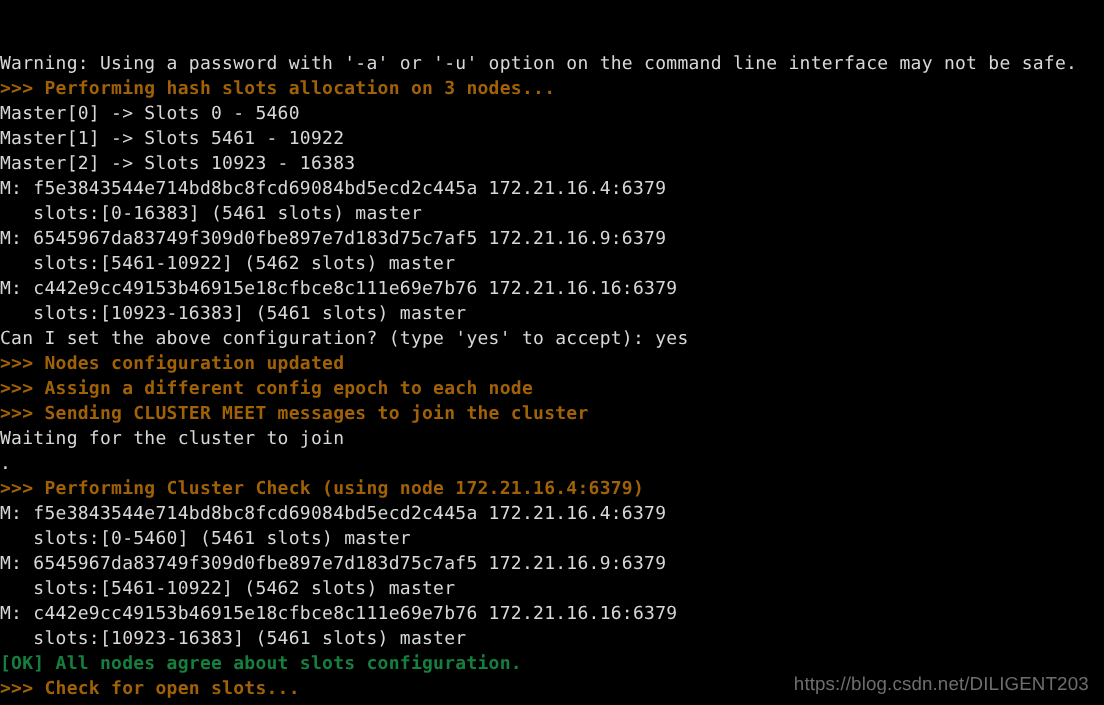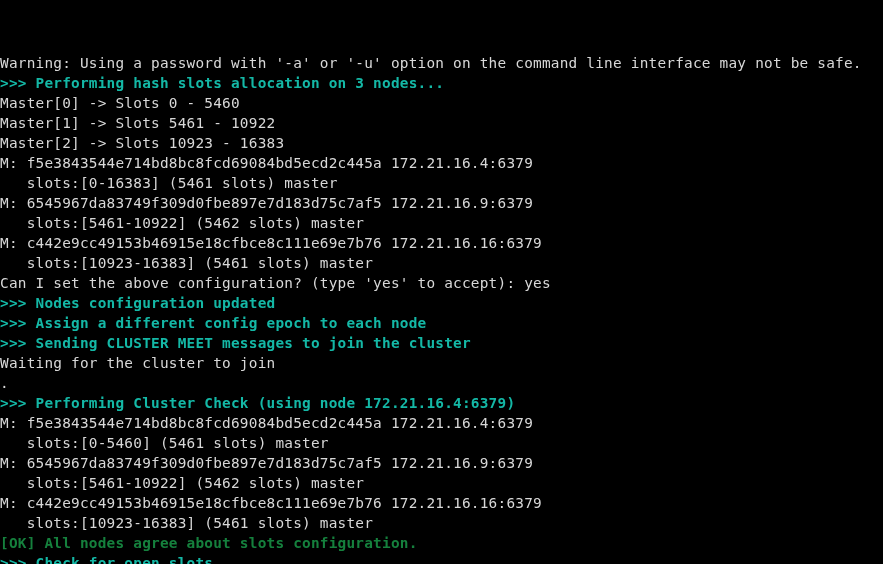--- a/index.html
+++ b/index.html
@@ -8,43 +8,44 @@
     background:#000000;
     overflow:hidden;
   }
   #terminal {
     position:relative;
     width:883px; height:564px;
     background:#000000;
     font-family:"DejaVu Sans Mono","Liberation Mono",monospace;
     font-size:14.4px;
     line-height:20px;
-    padding-top:13px;
+    padding-top:1px;
     white-space:pre;
     text-decoration:underline;
   }
   .line {
     height:20px;
     line-height:20px;
     white-space:pre;
     letter-spacing:0.22px;
   }
   .normal { color:#d8d8d8; font-weight:400; }
-  .bold   { color:#14b8a6; font-weight:700; }
+  .bold   { color:#a16207; font-weight:700; }
   .green  { color:#15803d; font-weight:700; }
   #watermark {
     position:absolute;
     right:12px;
     bottom:6px;
     font-family:"Liberation Sans","DejaVu Sans",sans-serif;
     font-size:15px;
     line-height:20px;
     color:#6e6e6e;
     letter-spacing:0.1px;
     white-space:pre;
   }
 </style>
 </head>
 <body>
 
 <div id="terminal">
   <div id="terminal-output"><div class="line normal">Warning: Using a password with '-a' or '-u' option on the command line interface may not be safe.</div><div class="line bold">&gt;&gt;&gt; Performing hash slots allocation on 3 nodes...</div><div class="line normal">Master[0] -&gt; Slots 0 - 5460</div><div class="line normal">Master[1] -&gt; Slots 5461 - 10922</div><div class="line normal">Master[2] -&gt; Slots 10923 - 16383</div><div class="line normal">M: f5e3843544e714bd8bc8fcd69084bd5ecd2c445a 172.21.16.4:6379</div><div class="line normal">   slots:[0-16383] (5461 slots) master</div><div class="line normal">M: 6545967da83749f309d0fbe897e7d183d75c7af5 172.21.16.9:6379</div><div class="line normal">   slots:[5461-10922] (5462 slots) master</div><div class="line normal">M: c442e9cc49153b46915e18cfbce8c111e69e7b76 172.21.16.16:6379</div><div class="line normal">   slots:[10923-16383] (5461 slots) master</div><div class="line normal">Can I set the above configuration? (type 'yes' to accept): yes</div><div class="line bold">&gt;&gt;&gt; Nodes configuration updated</div><div class="line bold">&gt;&gt;&gt; Assign a different config epoch to each node</div><div class="line bold">&gt;&gt;&gt; Sending CLUSTER MEET messages to join the cluster</div><div class="line normal">Waiting for the cluster to join</div><div class="line normal">.</div><div class="line bold">&gt;&gt;&gt; Performing Cluster Check (using node 172.21.16.4:6379)</div><div class="line normal">M: f5e3843544e714bd8bc8fcd69084bd5ecd2c445a 172.21.16.4:6379</div><div class="line normal">   slots:[0-5460] (5461 slots) master</div><div class="line normal">M: 6545967da83749f309d0fbe897e7d183d75c7af5 172.21.16.9:6379</div><div class="line normal">   slots:[5461-10922] (5462 slots) master</div><div class="line normal">M: c442e9cc49153b46915e18cfbce8c111e69e7b76 172.21.16.16:6379</div><div class="line normal">   slots:[10923-16383] (5461 slots) master</div><div class="line green">[OK] All nodes agree about slots configuration.</div><div class="line bold">&gt;&gt;&gt; Check for open slots...</div><div class="line bold">&gt;&gt;&gt; Check slots coverage...</div></div>
+  <div id="watermark">https://blog.csdn.net/DILIGENT203</div>
 </div>
 
 </body></html>

